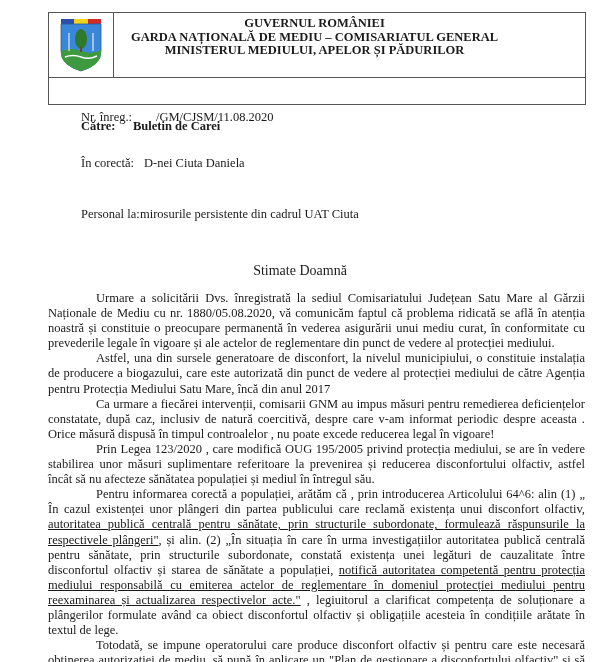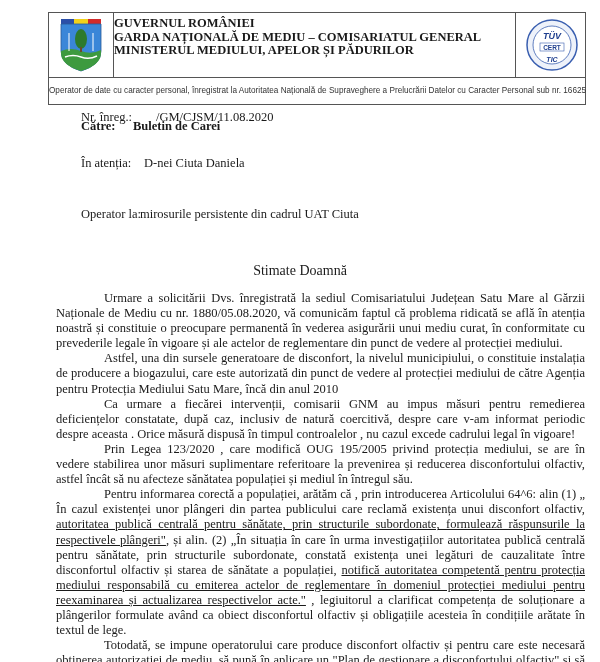--- a/index.html
+++ b/index.html
@@ -22,21 +22,21 @@
   .logo-cell {
     position: absolute; left: 0; top: 0; width: 64px; height: 64px;
     border-right: 1px solid #555;
   }
   .cert-cell {
     position: absolute; right: 0; top: 0; width: 69px; height: 64px;
     border-left: 1px solid #555;
   }
   .title-cell {
     position: absolute; left: 65px; right: 70px; top: 0; height: 64px;
-    text-align: left; font-weight: bold; font-size: 12.5px; line-height: 13.5px;
+    text-align: center; font-weight: bold; font-size: 12.5px; line-height: 13.5px;
     padding-top: 4px; box-sizing: border-box;
   }
   .title-cell .sub { font-style: italic; }
   .header-bottom {
     position: absolute; left: 0; right: 0; top: 65px; bottom: 0;
     font-family: "Liberation Sans", "DejaVu Sans", sans-serif;
     font-size: 8.2px; color: #333; text-align: center; line-height: 26px;
     white-space: nowrap;
   }
   .logo-svg { position: absolute; left: 8px; top: 4px; }
@@ -45,21 +45,21 @@
   .meta-line { position: absolute; left: 48px; font-size: 12.5px; white-space: nowrap; margin-left: 33px; }
   .meta-line .val { position: absolute; white-space: nowrap; }
 
   .salutation { position: absolute; left: 0; right: 0; top: 263px; text-align: center; font-size: 14px; }
 
   .body-text {
     position: absolute; left: 48px; top: 291px; width: 537px;
     font-size: 12.5px; line-height: 15.1px;
   }
   .body-text p { margin: 0; text-align: justify; }
-  .body-text p.indent { text-indent: 48px; margin-left: 8px; }
+  .body-text p.indent { text-indent: 48px; }
   .emph { font-weight: normal; text-decoration: underline; }
 </style>
 </head>
 <body>
 
 <div class="header-box">
   <div class="header-top">
     <div class="logo-cell">
       <svg class="logo-svg" width="48" height="56" viewBox="0 0 48 56">
         <rect x="4" y="2" width="13" height="5" fill="#2b4fa8"></rect>
@@ -72,53 +72,42 @@
         <rect x="23" y="30" width="2" height="5" fill="#6b4a2a"></rect>
         <line x1="12" y1="16" x2="12" y2="34" stroke="#ffffff" stroke-width="1"></line>
         <line x1="36" y1="16" x2="36" y2="34" stroke="#ffffff" stroke-width="1"></line>
       </svg>
     </div>
     <div class="title-cell">
       <div>GUVERNUL ROMÂNIEI</div>
       <div>GARDA NAȚIONALĂ DE MEDIU – COMISARIATUL GENERAL</div>
       <div>MINISTERUL MEDIULUI, APELOR ȘI PĂDURILOR</div>
     </div>
-    <div class="cert-cell">
-      <svg class="cert-svg" width="54" height="60" viewBox="0 0 54 60">
-        <circle cx="27" cy="30" r="25" fill="#eef2fa" stroke="#3a5fb0" stroke-width="1.5"></circle>
-        <circle cx="27" cy="30" r="19" fill="#ffffff" stroke="#3a5fb0" stroke-width="0.8"></circle>
-        <text x="27" y="24" text-anchor="middle" font-family="Liberation Sans, sans-serif" font-size="9" font-weight="bold" font-style="italic" fill="#1f3f8f">TÜV</text>
-        <rect x="15" y="28" width="24" height="8" fill="#ffffff" stroke="#3a5fb0" stroke-width="0.6"></rect>
-        <text x="27" y="34.5" text-anchor="middle" font-family="Liberation Sans, sans-serif" font-size="6.5" font-weight="bold" fill="#1f3f8f">CERT</text>
-        <text x="27" y="47" text-anchor="middle" font-family="Liberation Sans, sans-serif" font-size="7" font-weight="bold" font-style="italic" fill="#1f3f8f">TIC</text>
-      </svg>
-    </div>
   </div>
-  <div class="header-bottom">Operator de date cu caracter personal, înregistrat la Autoritatea Națională de Supraveghere a Prelucrării Datelor cu Caracter Personal sub nr. 16625</div>
 </div>
 
 <div class="meta-line" style="top:110px;">
   <span>Nr. înreg.:</span>
   <span class="val" style="left:75px;">/GM/CJSM/11.08.2020</span>
 </div>
 <div class="meta-line" style="top:119px;font-weight:bold;">
   <span>Către:</span>
   <span class="val" style="left:52px;">Buletin de Carei</span>
 </div>
 <div class="meta-line" style="top:156px;">
-  <span>În atenția:</span>
+  <span>În corectă:</span>
   <span class="val" style="left:63px;">D-nei Ciuta Daniela</span>
 </div>
 <div class="meta-line" style="top:207px;">
-  <span>Operator la:</span>
+  <span>Personal la:</span>
   <span class="val" style="left:59px;">mirosurile persistente din cadrul UAT Ciuta</span>
 </div>
 
 <div class="salutation">Stimate Doamnă</div>
 
 <div class="body-text">
   <p class="indent">Urmare a solicitării Dvs.  înregistrată la sediul Comisariatului Județean Satu Mare al Gărzii Naționale de Mediu cu nr. 1880/05.08.2020, vă comunicăm faptul că problema ridicată se află în atenția noastră și constituie o preocupare permanentă în vederea asigurării unui mediu curat, în conformitate cu prevederile legale în vigoare și ale actelor de reglementare din punct de vedere al protecției mediului.</p>
-  <p class="indent">Astfel, una din sursele generatoare de disconfort, la nivelul municipiului, o constituie instalația de producere a biogazului, care este autorizată din punct de vedere al protecției mediului de către Agenția pentru Protecția Mediului Satu Mare, încă din anul 2010</p>
-  <p class="indent">Ca urmare a fiecărei intervenții, comisarii GNM au impus măsuri pentru remedierea deficiențelor constatate, după caz, inclusiv de natură coercitivă, despre care v-am informat periodic despre aceasta . Orice măsură dispusă în timpul controalelor , nu cazul excede cadrului legal în vigoare!</p>
+  <p class="indent">Astfel, una din sursele generatoare de disconfort, la nivelul municipiului, o constituie instalația de producere a biogazului, care este autorizată din punct de vedere al protecției mediului de către Agenția pentru Protecția Mediului Satu Mare, încă din anul 2017</p>
+  <p class="indent">Ca urmare a fiecărei intervenții, comisarii GNM au impus măsuri pentru remedierea deficiențelor constatate, după caz, inclusiv de natură coercitivă, despre care v-am informat periodic despre aceasta . Orice măsură dispusă în timpul controalelor , nu poate excede reducerea legal în vigoare!</p>
   <p class="indent">Prin Legea 123/2020 , care modifică OUG 195/2005 privind protecția mediului, se are în vedere stabilirea unor măsuri suplimentare referitoare la prevenirea și reducerea disconfortului olfactiv, astfel încât să nu afecteze sănătatea populației și mediul în întregul său.</p>
   <p class="indent"><span>Pentru informarea corectă a populației, arătăm că , prin introducerea Articolului 64^6: alin (1) „ În cazul existenței unor plângeri din partea publicului care reclamă existența unui disconfort olfactiv, </span><span class="emph">autoritatea publică centrală pentru sănătate, prin structurile subordonate, formulează răspunsurile la respectivele plângeri"</span><span>, și alin. (2) „În situația în care în urma investigațiilor autoritatea publică centrală pentru sănătate, prin structurile subordonate, constată existența unei legături de cauzalitate între disconfortul olfactiv și starea de sănătate a populației, </span><span class="emph">notifică autoritatea competentă pentru protecția mediului responsabilă cu emiterea actelor de reglementare în domeniul protecției mediului pentru reexaminarea și actualizarea respectivelor acte."</span><span> , legiuitorul a clarificat competența de soluționare a plângerilor formulate având ca obiect disconfortul olfactiv și obligațiile acesteia în condițiile arătate în textul de lege.</span></p>
   <p class="indent">Totodată, se impune operatorului care produce disconfort olfactiv și pentru care este necesară obținerea autorizației de mediu, să pună în aplicare un "Plan de gestionare a disconfortului olfactiv" și să asigure sisteme proprii de monitorizare a disconfortului olfactiv.</p>
 </div>
 
 </body></html>

